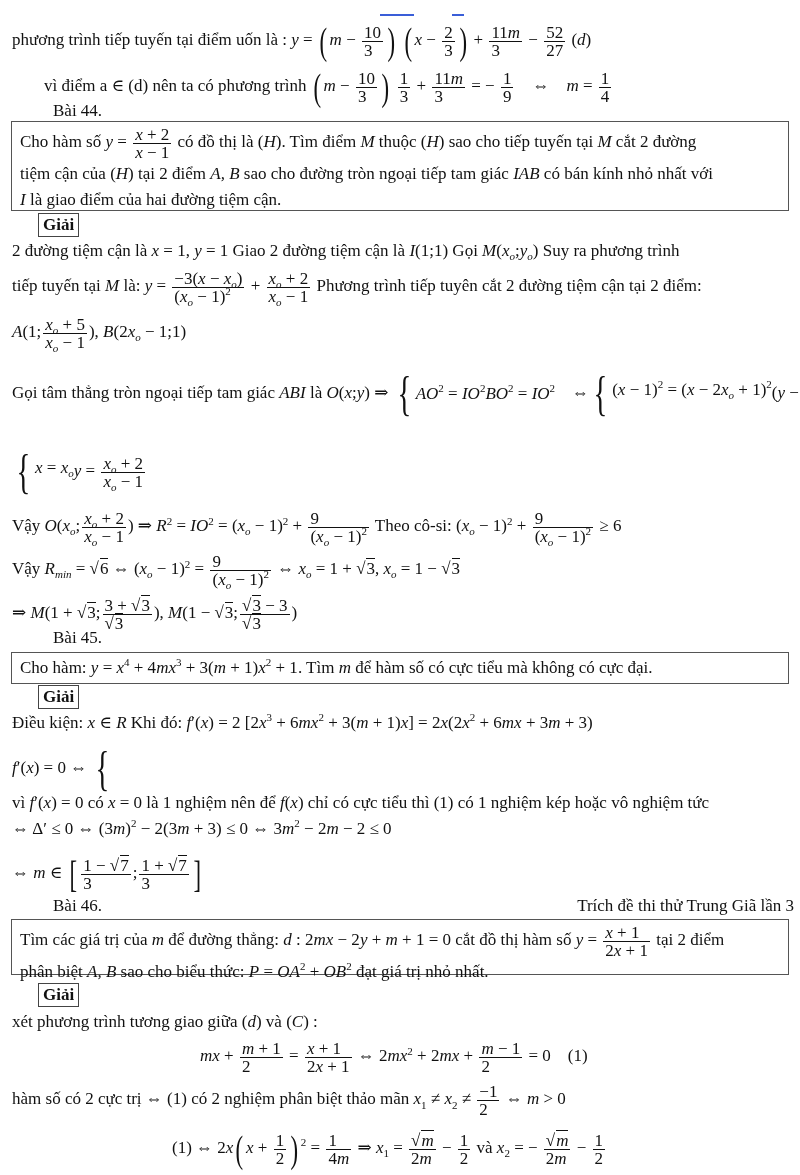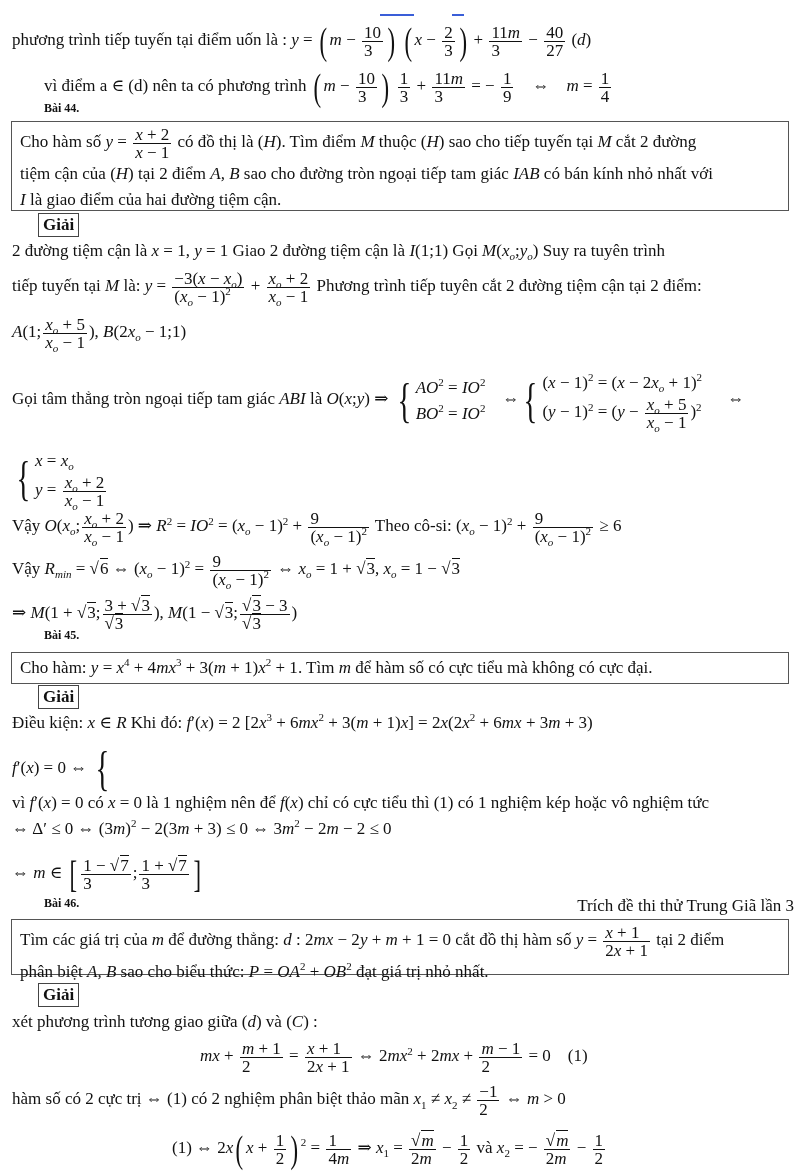--- a/index.html
+++ b/index.html
@@ -5,24 +5,24 @@
   html, body { margin:0; padding:0; background:#ffffff; }
   body { width:800px; height:1175px; overflow:hidden; position:relative;
          font-family:"Liberation Serif","DejaVu Serif",serif; color:#111; font-size:17px; }
   .line { position:absolute; left:12px; right:8px; white-space:nowrap; line-height:20px; }
   i, .v { font-style:italic; }
   .frac { display:inline-flex; flex-direction:column; vertical-align:middle; margin:0 2px; line-height:17px; }
   .frac .num { border-bottom:1px solid #111; padding:0 2px; }
   .frac .den { padding:0 2px; }
   .big { font-size:38px; font-weight:300; vertical-align:middle; line-height:1; display:inline-block; transform:scaleX(0.6); }
   .brace { font-size:48px; vertical-align:middle; display:inline-block; transform:scaleX(0.6); line-height:1; }
-  .sys { display:inline-flex; flex-direction:column; vertical-align:middle; line-height:26px; }
+  .sys { display:inline-flex; flex-direction:row; vertical-align:middle; line-height:26px; }
   sup { font-size:11px; vertical-align:super; line-height:0; }
   sub { font-size:11px; vertical-align:sub; line-height:0; }
-  .heading { position:absolute; left:44px; font-weight:bold; font-size:12px; }
+  .heading { position:absolute; left:53px; font-weight:normal; font-size:17px; }
   .box { position:absolute; left:11px; width:778px; border:1px solid #555; box-sizing:border-box; padding:4px 8px; line-height:26px; }
   .giai { position:absolute; left:38px; border:1px solid #444; font-weight:bold; padding:0 4px; font-size:17px; line-height:22px; }
   .right { position:absolute; right:6px; }
   .sqrt { border-top:1px solid #111; padding-top:0; margin-left:1px; }
   .artifact { position:absolute; top:14px; height:2px; background:#3a5ed8; }
 </style>
 </head>
 <body>
 
 <div class="artifact" style="left:380px;width:34px;"></div>
@@ -38,21 +38,21 @@
   <span class="big">(</span><span class="v">x</span> −
   <span class="frac">
       <span class="num">2</span>
       <span class="den">3</span>
     </span><span class="big">)</span> +
   <span class="frac">
       <span class="num">11<i>m</i></span>
       <span class="den">3</span>
     </span> −
   <span class="frac">
-      <span class="num">40</span>
+      <span class="num">52</span>
       <span class="den">27</span>
     </span> (<i>d</i>)
 </div>
 <div class="line" style="top:68px;margin-left:32px;">
   <span>vì điểm a ∈ (d) nên ta có phương trình</span>
   <span class="big">(</span><span class="v">m</span> −
   <span class="frac">
       <span class="num">10</span>
       <span class="den">3</span>
     </span><span class="big">)</span>
@@ -87,21 +87,21 @@
   <div style="white-space:nowrap;">
     <span>tiệm cận của (</span><i>H</i><span>) tại 2 điểm </span><i>A, B</i><span> sao cho đường tròn ngoại tiếp tam giác </span><i>IAB</i><span> có bán kính nhỏ nhất với</span>
   </div>
   <div style="white-space:nowrap;">
     <i>I</i><span> là giao điểm của hai đường tiệm cận.</span>
   </div>
 </div>
 <div class="giai" style="top:213px;">Giải</div>
 
 <div class="line" style="top:241px;">
-  <span>2 đường tiệm cận là </span><i>x</i> = 1, <i>y</i> = 1<span> Giao 2 đường tiệm cận là </span><i>I</i>(1;1)<span> Gọi </span><i>M</i>(<i>x<sub>o</sub></i>;<i>y<sub>o</sub></i>)<span> Suy ra tuyên trình</span>
+  <span>2 đường tiệm cận là </span><i>x</i> = 1, <i>y</i> = 1<span> Giao 2 đường tiệm cận là </span><i>I</i>(1;1)<span> Gọi </span><i>M</i>(<i>x<sub>o</sub></i>;<i>y<sub>o</sub></i>)<span> Suy ra phương trình</span>
 </div>
 <div class="line" style="top:270px;">
   <span>tiếp tuyến tại </span><i>M</i><span> là: </span><i>y</i> =
   <span class="frac">
       <span class="num">−3(<i>x</i> − <i>x<sub>o</sub></i>)</span>
       <span class="den">(<i>x<sub>o</sub></i> − 1)<sup>2</sup></span>
     </span> +
   <span class="frac">
       <span class="num"><i>x<sub>o</sub></i> + 2</span>
       <span class="den"><i>x<sub>o</sub></i> − 1</span>

